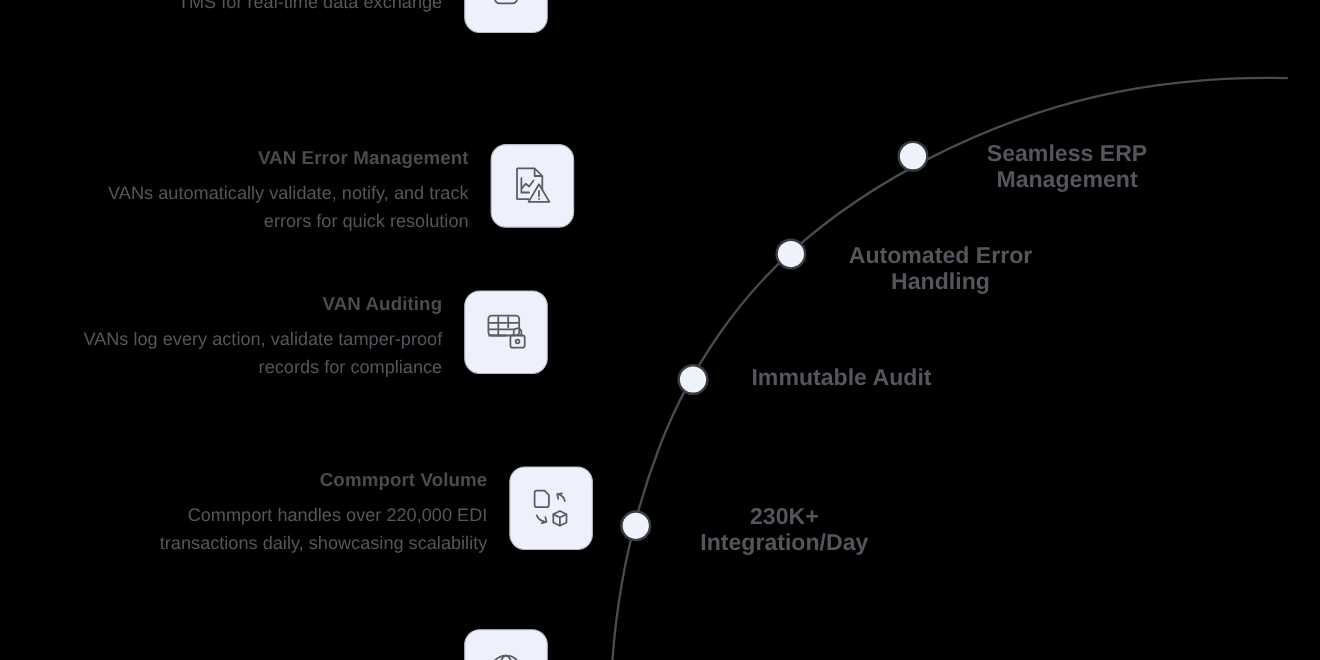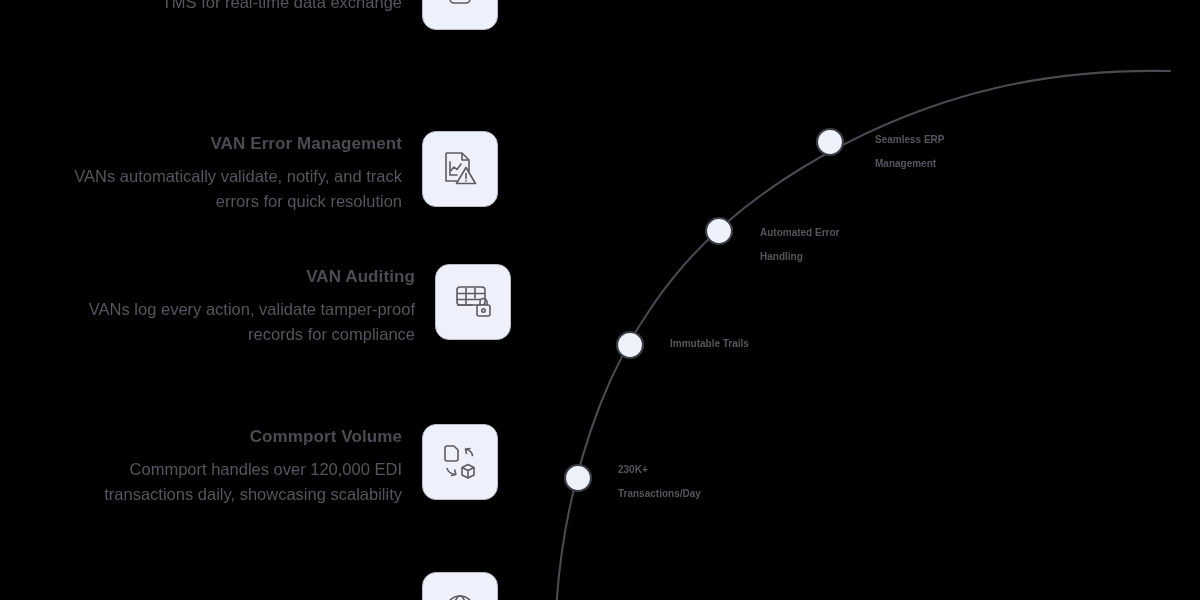--- a/index.html
+++ b/index.html
@@ -55,41 +55,41 @@
     border: 1px solid #b9bcc6;
     box-sizing: border-box;
     display: flex;
     align-items: center;
     justify-content: center;
   }
   .icon-box svg { display: block; }
 
   
   #feature-0 { top: -46px; }
-  #feature-1 { top: 131px; }
-  #feature-2 { top: 264px; margin-left: 13px; }
-  #feature-3 { top: 424px; }
+  #feature-1 { top: 131px; padding-left: 24px; }
+  #feature-2 { top: 264px; }
+  #feature-3 { top: 424px; padding-left: 41px; }
   #feature-4 { top: 572px; }
 
   
   #curve-area {
     position: absolute;
     left: 0;
     top: 0;
     width: 1200px;
     height: 600px;
   }
   .node-label {
     position: absolute;
-    font-size: 10px;
+    font-size: 21px;
     font-weight: bold;
     color: #55555d;
     line-height: 24px;
     width: 190px;
-    text-align: left;
+    text-align: center;
   }
   #node-label-0 { left: 618px;  top: 458px; }
   #node-label-1 { left: 670px;  top: 332px; }
   #node-label-2 { left: 760px;  top: 221px; }
   #node-label-3 { left: 875px;  top: 128px; }
 </style>
 </head>
 <body>
 
 <div id="stage">
@@ -141,21 +141,21 @@
         <rect x="27" y="26" width="13" height="11" rx="2" fill="#eef1fb"></rect>
         <path d="M30 26v-3a3.5 3.5 0 0 1 7 0v3" stroke-linecap="round"></path>
         <circle cx="33.5" cy="31.5" r="1.7"></circle>
       </svg>
     </div>
   </div>
 
   <div class="feature" id="feature-3">
     <div class="feature-text">
       <div class="feature-title">Commport Volume</div>
-      <div class="feature-desc">Commport handles over 120,000 EDI transactions daily, showcasing scalability</div>
+      <div class="feature-desc">Commport handles over 220,000 EDI transactions daily, showcasing scalability</div>
     </div>
     <div class="icon-box">
       <svg width="46" height="46" viewBox="0 0 46 46" fill="none" stroke="#5b5b63" stroke-width="1.6">
         <path d="M8 9a2 2 0 0 1 2-2h7l4 4v9a2 2 0 0 1-2 2h-9a2 2 0 0 1-2-2Z" stroke-linejoin="round"></path>
         <path d="M30 10.5c3 1 5 3.4 5.5 6" stroke-linecap="round"></path>
         <path d="M29.5 14.5l-1-4.4 4.4-.6" stroke-linecap="round" stroke-linejoin="round"></path>
         <path d="M10 29.5c1.2 3 3.6 5 6.5 5.5" stroke-linecap="round"></path>
         <path d="M14.5 36.5l4.3-1.1-1-4.3" stroke-linecap="round" stroke-linejoin="round"></path>
         <path d="M25 28.5l6-3 6 3v7.5l-6 3-6-3Z" stroke-linejoin="round"></path>
         <path d="M25 28.5l6 3 6-3M31 31.5V39" stroke-linejoin="round"></path>
@@ -177,24 +177,24 @@
     <path d="M556 612 C 560 540, 575 470, 600 405 C 628 333, 672 270, 725 224 C 790 167, 890 112, 1000 87 C 1062 73, 1120 70, 1170 71" fill="none" stroke="#4a4a52" stroke-width="2.1" stroke-linecap="round"></path>
 
     <circle cx="578" cy="478" r="13" fill="#eef2fb" stroke="#3c3c44" stroke-width="2.2"></circle>
     <circle cx="630" cy="345" r="13" fill="#eef2fb" stroke="#3c3c44" stroke-width="2.2"></circle>
     <circle cx="719" cy="231" r="13" fill="#eef2fb" stroke="#3c3c44" stroke-width="2.2"></circle>
     <circle cx="830" cy="142" r="13" fill="#eef2fb" stroke="#3c3c44" stroke-width="2.2"></circle>
   </svg>
 
   <div class="node-label" id="node-label-0">
     <div>230K+</div>
-    <div>Transactions/Day</div>
+    <div>Integration/Day</div>
   </div>
   <div class="node-label" id="node-label-1">
-    <div>Immutable Trails</div>
+    <div>Immutable Audit</div>
   </div>
   <div class="node-label" id="node-label-2">
     <div>Automated Error</div>
     <div>Handling</div>
   </div>
   <div class="node-label" id="node-label-3">
     <div>Seamless ERP</div>
     <div>Management</div>
   </div>
 

